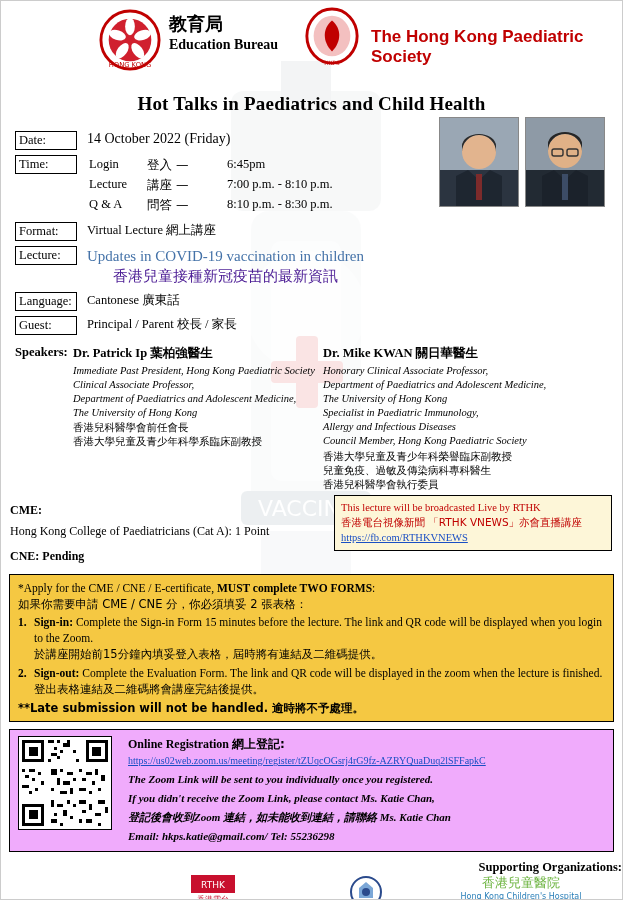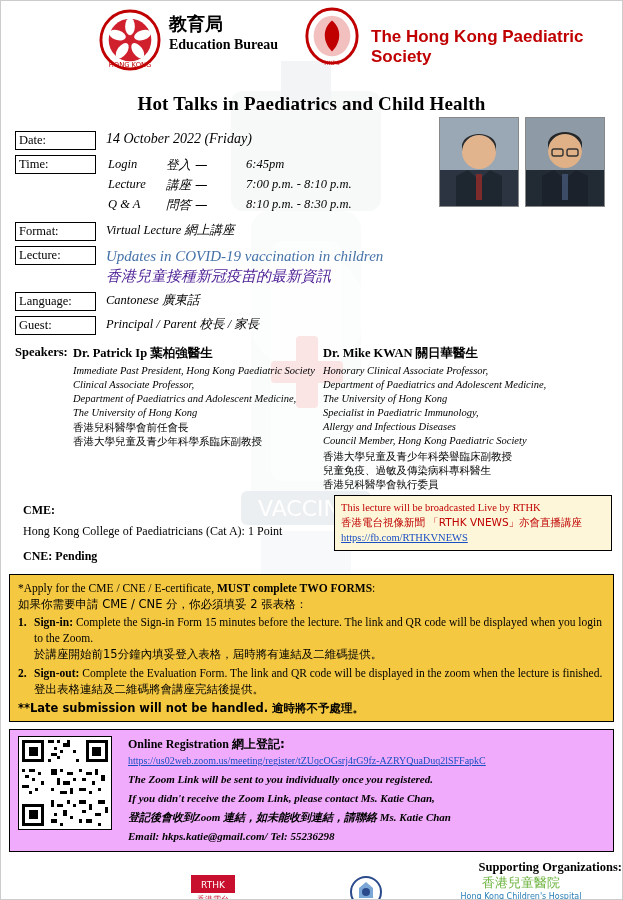--- a/index.html
+++ b/index.html
@@ -98,36 +98,35 @@
   }
   .lbl {
     width: 88px;
     padding-left: 14px;
     box-sizing: border-box;
     font-size: 12.5px;
     flex: none;
   }
   .lbl.boxed {
     border: 1px solid #000;
-    width: 81px;
+    width: 62px;
     margin-left: 14px;
     padding: 1px 3px;
     text-align: left;
     background: rgba(255,255,255,.75);
   }
   .val {
     padding-left: 10px;
-    font-style: italic;
   }
   .rowbox {
     display: flex;
     align-items: flex-start;
     margin-bottom: 5px;
   }
-  .val-lines div { line-height: 1.35; }
+  .val-lines div { line-height: 1.35; text-align: center; }
 
   .date-val { font-size: 14px; }
   .time-table td {
     font-size: 12.5px;
     padding: 0 0 1px 0;
     vertical-align: top;
   }
   .time-table td.c1 { width: 56px; }
   .time-table td.c2 { width: 78px; }
 
@@ -175,21 +174,21 @@
     font-weight: bold;
     margin-bottom: 2px;
   }
   .sp-det { font-style: italic; line-height: 1.35; }
   .sp-det .cn { font-style: normal; font-family: "DejaVu Sans", sans-serif; }
 
   
   .cme-block {
     position: relative;
     margin-top: 12px;
-    padding-left: 22px;
+    padding-left: 9px;
     font-size: 12px;
   }
   .cme-block .hd { font-weight: bold; margin-bottom: 6px; }
   .cme-block .ln { margin-bottom: 10px; }
 
   .rthk-box {
     position: absolute;
     right: 10px;
     top: 494px;
     width: 278px;

